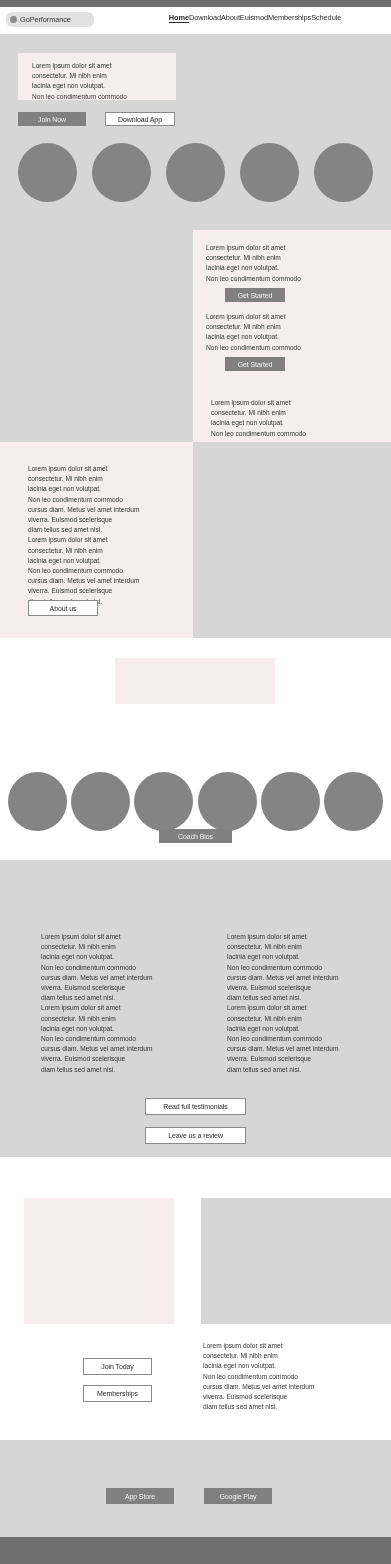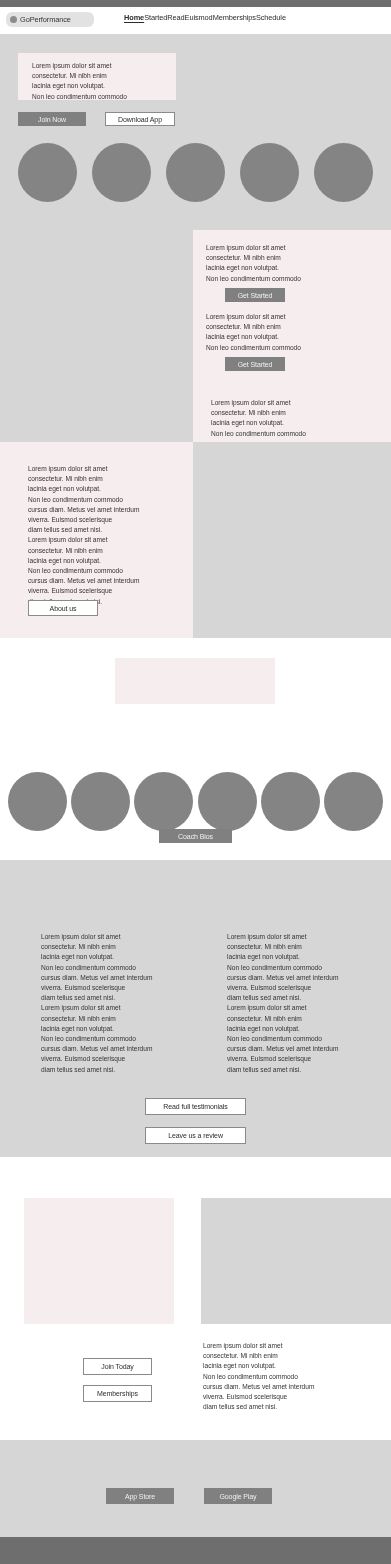--- a/index.html
+++ b/index.html
@@ -61,21 +61,21 @@
     color: #333333;
     white-space: nowrap;
     letter-spacing: -0.1px;
   }
   .nav {
     position: absolute;
     left: 124px; top: 6px;
     width: 262px;
     display: flex;
     align-items: center;
-    justify-content: flex-start;
+    justify-content: center;
   }
   .nav-item {
     font-size: 7.4px;
     color: #2b2b2b;
     white-space: nowrap;
     letter-spacing: -0.1px;
   }
   .nav-item.active {
     font-weight: bold;
     text-decoration: underline;
@@ -325,22 +325,22 @@
 
   <div class="top-strip"></div>
 
   <div class="header">
     <div class="logo-pill">
       <span class="logo-dot"></span>
       <span class="logo-text">GoPerformance</span>
     </div>
     <div class="nav">
       <span class="nav-item active">Home</span>
-      <span class="nav-item">Started</span>
-      <span class="nav-item">Read</span>
+      <span class="nav-item">Download</span>
+      <span class="nav-item">About</span>
       <span class="nav-item">Euismod</span>
       <span class="nav-item">Memberships</span>
       <span class="nav-item">Schedule</span>
     </div>
   </div>
 
   <div class="hero">
     <div class="hero-copy">
       <div class="body-text">Lorem ipsum dolor sit amet
 consectetur. Mi nibh enim

